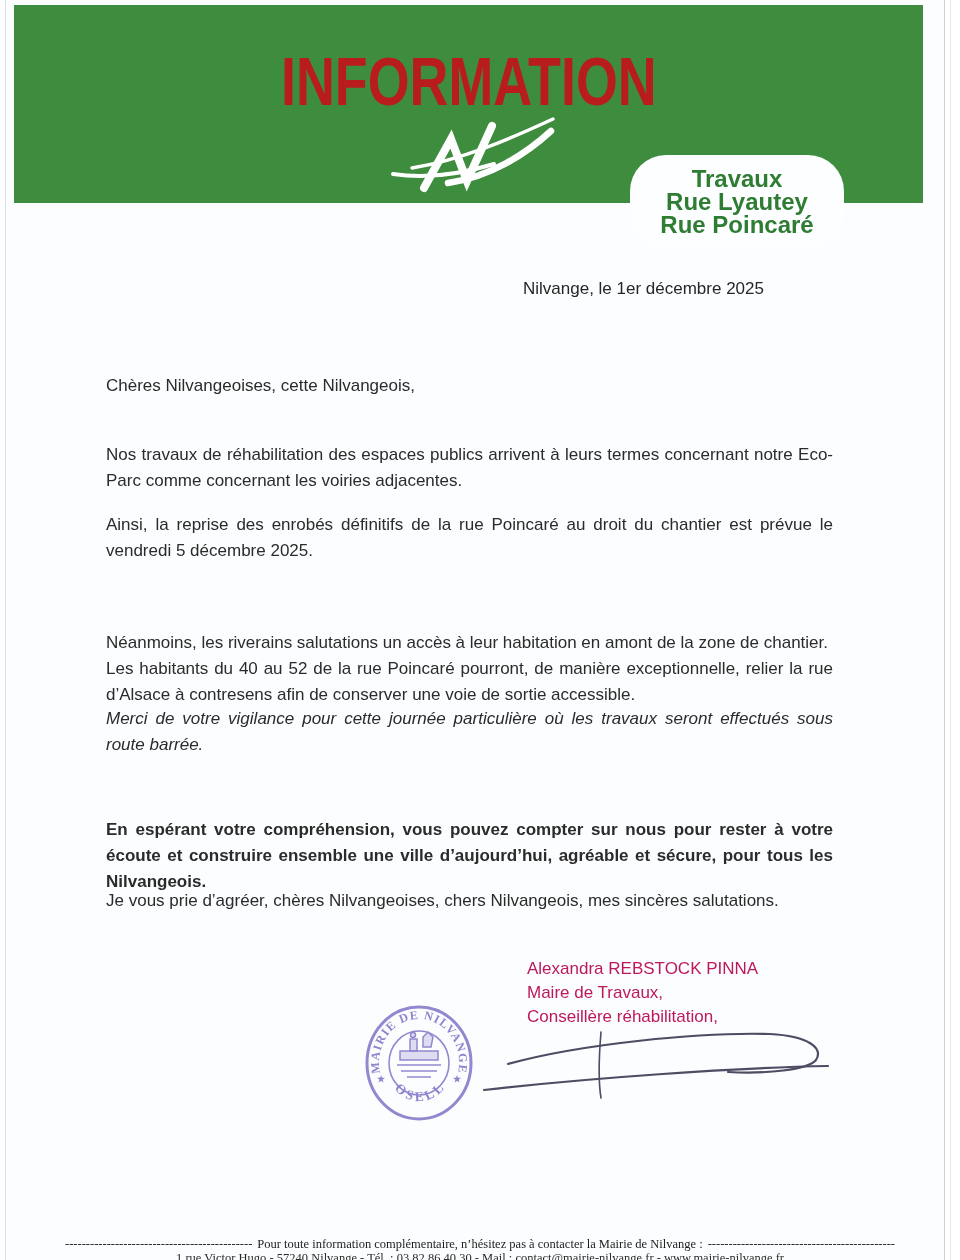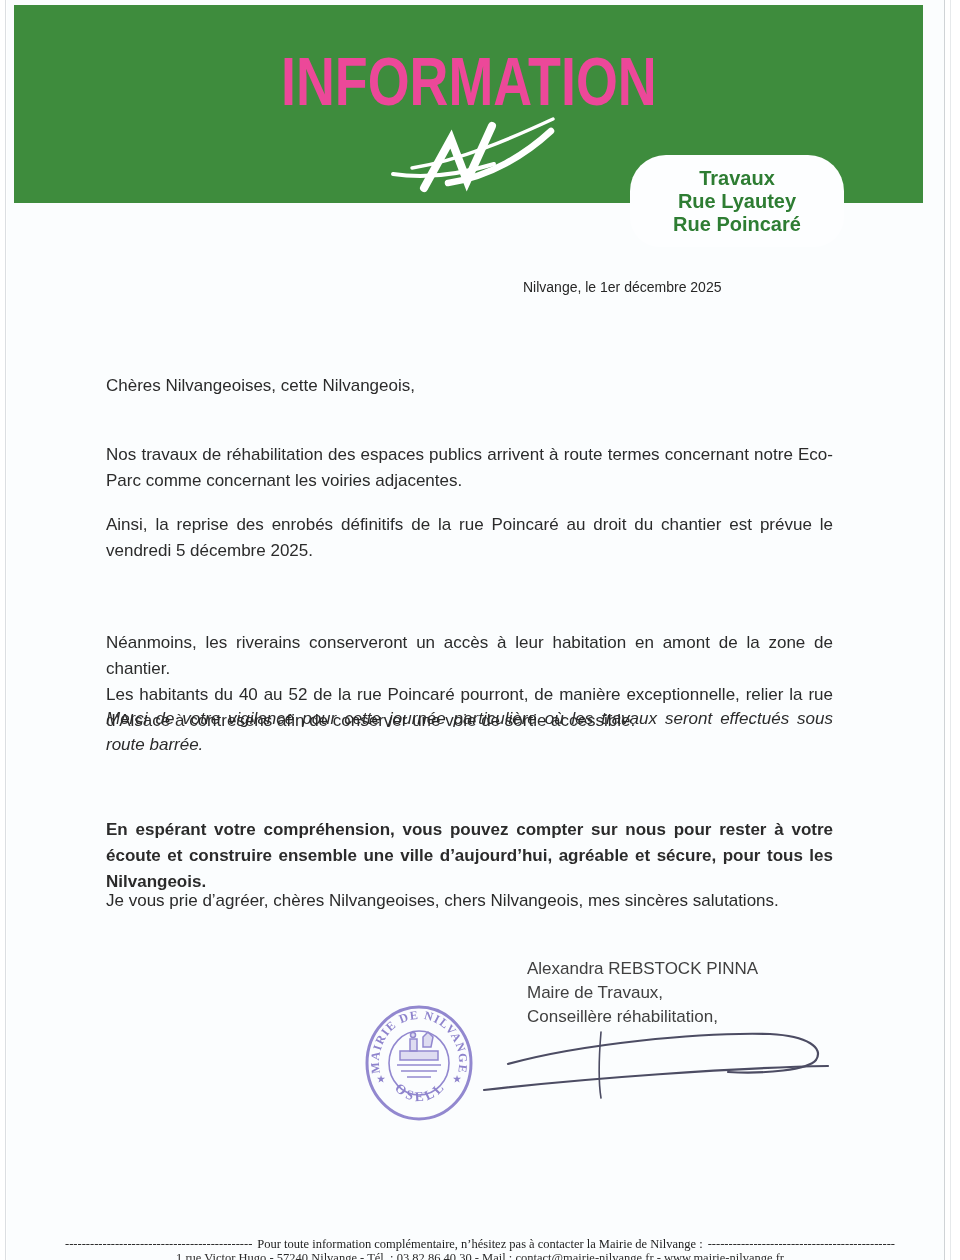--- a/index.html
+++ b/index.html
@@ -12,48 +12,48 @@
   .edge-left{left:5px; background:#dcdfe2;}
   .edge-right1{left:944px; background:#cfd3d6;}
   .edge-right2{left:950px; background:#e6e9eb;}
 
   .banner{
     position:absolute; left:14px; top:5px; width:909px; height:198px;
     background:#3e8c3d;
   }
   .banner-title{
     position:absolute; left:14px; top:50px; width:909px;
-    text-align:center; color:#ec4899; font-weight:bold;
+    text-align:center; color:#b91c1c; font-weight:bold;
     font-size:69px; line-height:64px; white-space:nowrap;
   }
   .banner-title span{display:inline-block; transform:scaleX(0.78);}
   .logo{position:absolute; left:390px; top:116px;}
 
   .topic-box{
     position:absolute; left:630px; top:155px; width:214px; height:92px;
     background:#fdfeff; border-radius:36px 36px 30px 30px;
     display:flex; flex-direction:column; justify-content:center;
     text-align:center; color:#2e7d33; font-weight:bold;
-    font-size:20px; line-height:23px;
+    font-size:24px; line-height:23px;
   }
 
-  .dateline{position:absolute; left:523px; top:279px; font-size:14px; color:#272727;}
+  .dateline{position:absolute; left:523px; top:279px; font-size:17px; color:#272727;}
 
   .body-block{
     position:absolute; left:106px; width:727px;
     font-size:17px; line-height:26px; color:#2b2b2b;
     text-align:justify;
   }
   .salutation{top:373px;}
   .p1{top:442px;} .p2{top:512px;} .p3{top:582px;}
   .p4{top:630px;} .p5{top:706px;font-style:italic;} .p6{top:817px;font-weight:bold;} .p7{top:888px;}
 
   .signer{
     position:absolute; left:527px; top:957px;
-    font-size:17px; line-height:24px; color:#404040;
+    font-size:17px; line-height:24px; color:#be185d;
   }
   .stamp{position:absolute; left:360px; top:1002px;}
   .stamp text{font-family:"Liberation Serif", serif; font-weight:bold; fill:#7f73c6;}
   .stamp .arc-top{font-size:12px; letter-spacing:1.2px;}
   .stamp .arc-bottom{font-size:13.5px; letter-spacing:3px;}
   .stamp .star{font-size:9px;}
   .signature{position:absolute; left:470px; top:1018px;}
 
   .footer-line1{
     position:absolute; left:0; top:1237px; width:960px;
@@ -92,24 +92,24 @@
 
   <div class="topic-box">
     <div>Travaux</div>
     <div>Rue Lyautey</div>
     <div>Rue Poincaré</div>
   </div>
 
   <div class="dateline">Nilvange, le 1er décembre 2025</div>
 
   <div class="body-block salutation">Chères Nilvangeoises, cette Nilvangeois,</div>
-  <div class="body-block p1">Nos travaux de réhabilitation des espaces publics arrivent à route termes concernant notre Eco-Parc comme concernant les voiries adjacentes.</div>
+  <div class="body-block p1">Nos travaux de réhabilitation des espaces publics arrivent à leurs termes concernant notre Eco-Parc comme concernant les voiries adjacentes.</div>
   <div class="body-block p2">Ainsi, la reprise des enrobés définitifs de la rue Poincaré au droit du chantier est prévue le vendredi 5 décembre 2025.</div>
   <div class="body-block p4">
-    <div>Néanmoins, les riverains conserveront un accès à leur habitation en amont de la zone de chantier.</div>
+    <div>Néanmoins, les riverains salutations un accès à leur habitation en amont de la zone de chantier.</div>
     <div>Les habitants du 40 au 52 de la rue Poincaré pourront, de manière exceptionnelle, relier la rue d’Alsace à contresens afin de conserver une voie de sortie accessible.</div>
   </div>
   <div class="body-block p5">Merci de votre vigilance pour cette journée particulière où les travaux seront effectués sous route barrée.</div>
   <div class="body-block p6">En espérant votre compréhension, vous pouvez compter sur nous pour rester à votre écoute et construire ensemble une ville d’aujourd’hui, agréable et sécure, pour tous les Nilvangeois.</div>
   <div class="body-block p7">Je vous prie d’agréer, chères Nilvangeoises, chers Nilvangeois, mes sincères salutations.</div>
 
   <div class="signer">
     <div>Alexandra REBSTOCK PINNA</div>
     <div>Maire de Travaux,</div>
     <div>Conseillère réhabilitation,</div>

